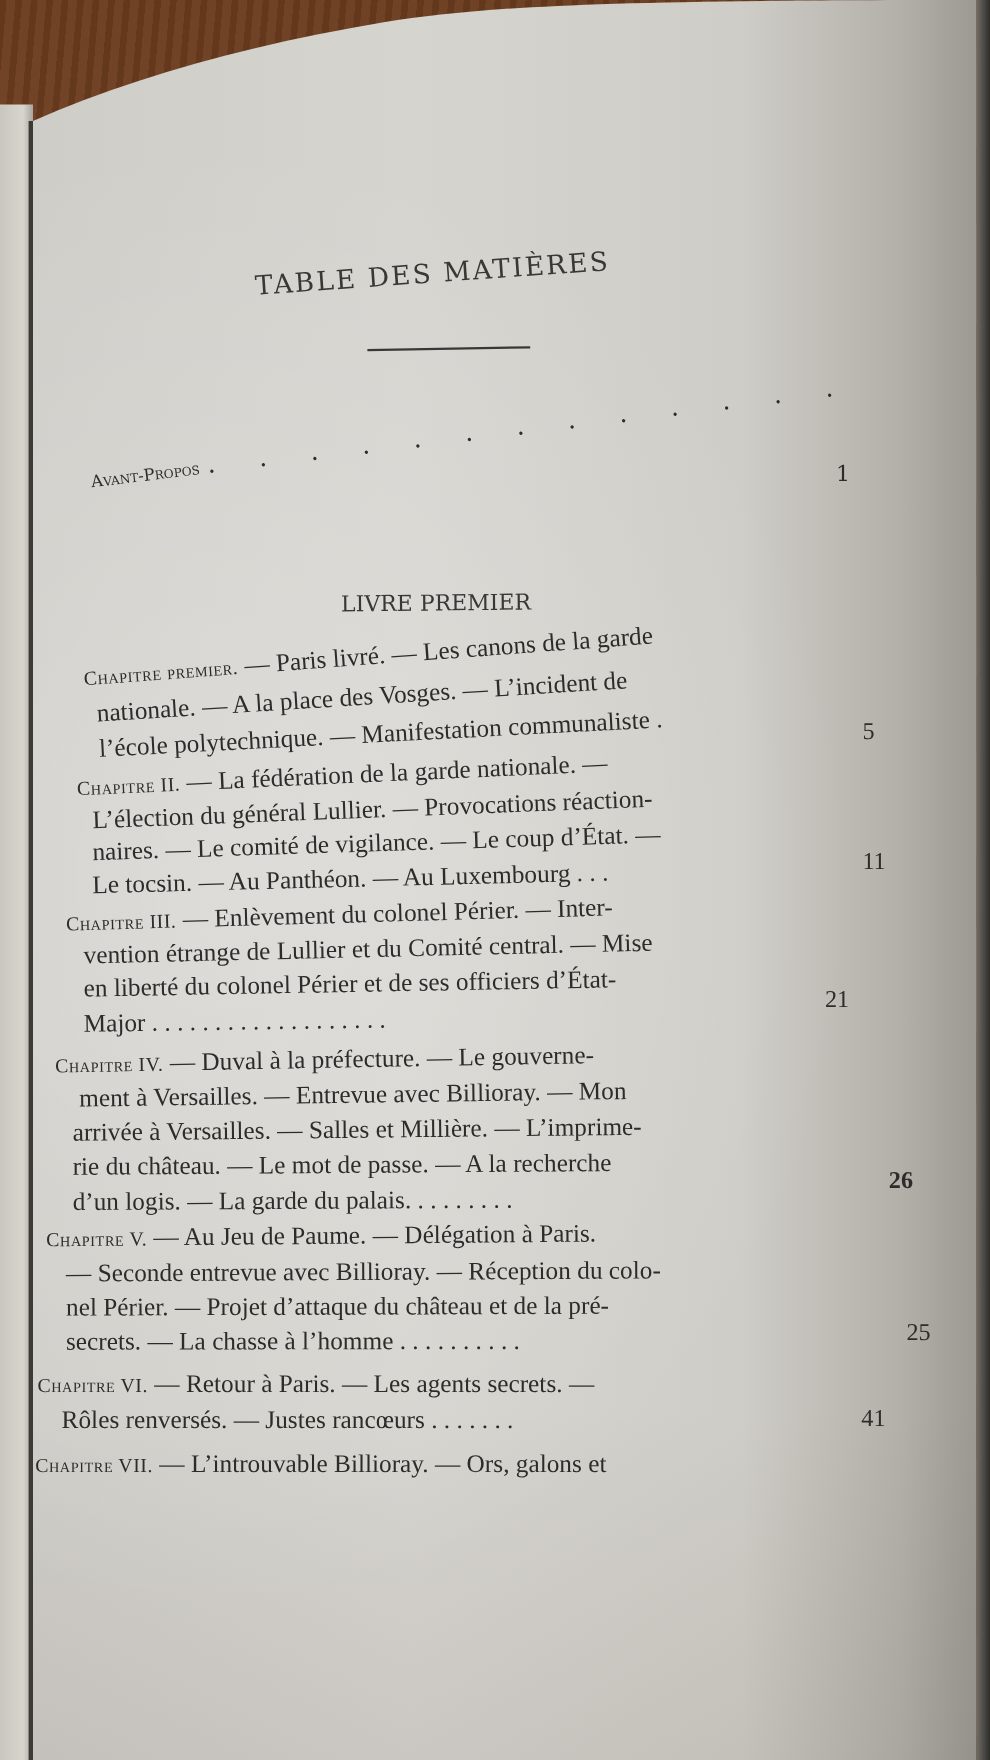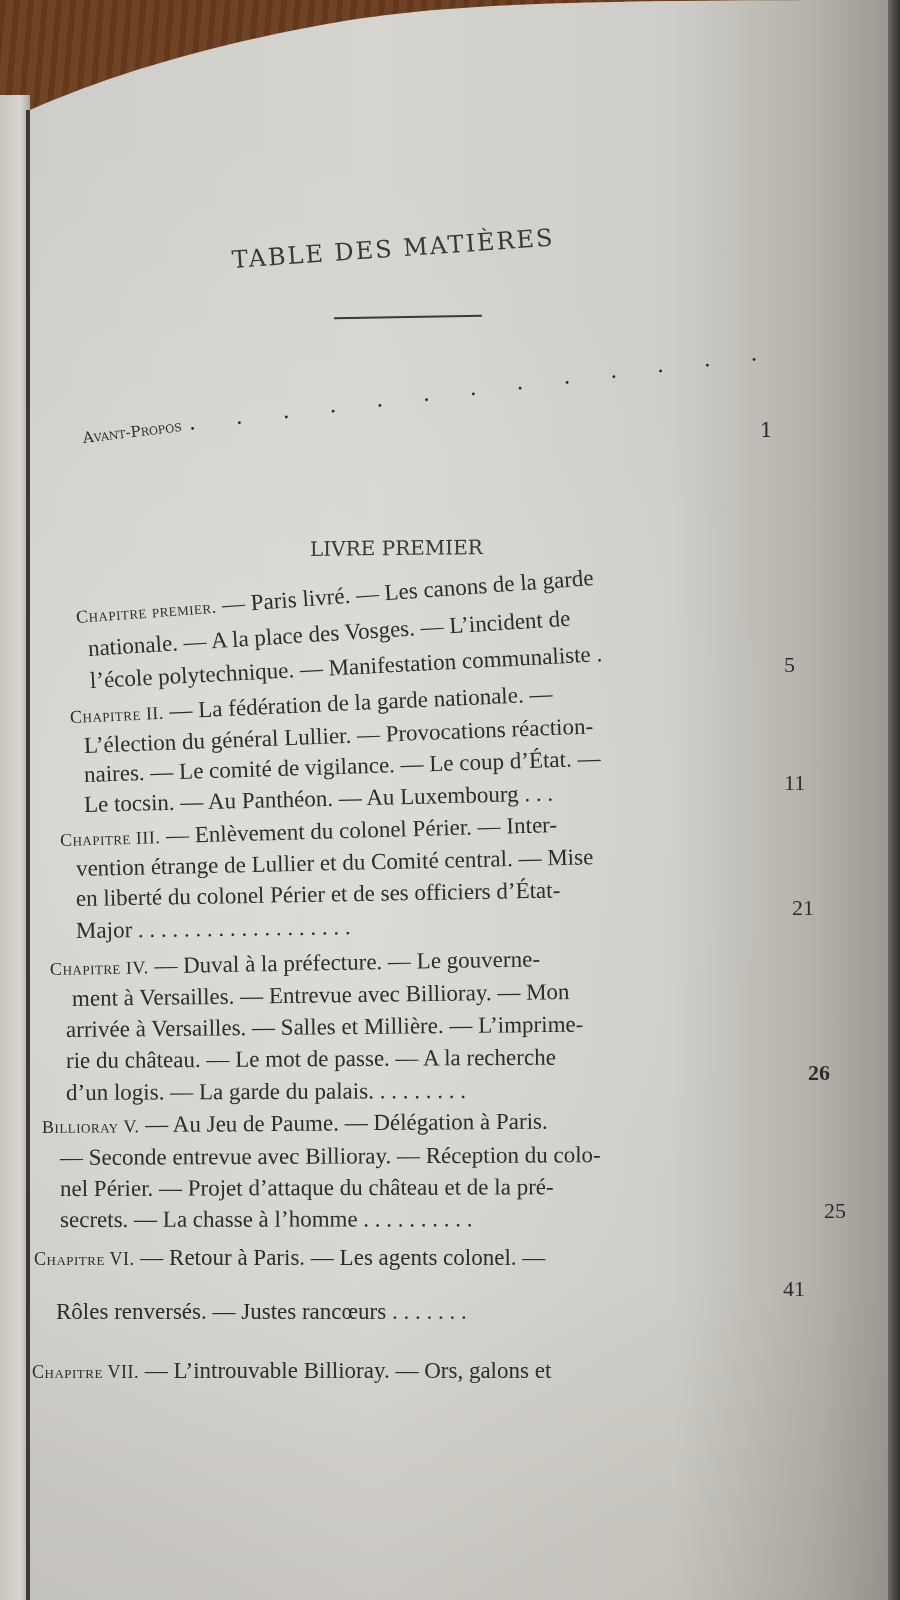--- a/index.html
+++ b/index.html
@@ -182,53 +182,53 @@
 </div>
 
 <div class="entry">
   <div class="line" style="left:60px; top:826px; transform:rotate(-1.6deg);">
     <span class="cap">Chapitre III.</span>
     <span>— Enlèvement du colonel Périer. — Inter-</span>
   </div>
   <div class="line" style="left:76px; top:856px; transform:rotate(-1.3deg);">vention étrange de Lullier et du Comité central. — Mise</div>
   <div class="line" style="left:76px; top:886px; transform:rotate(-1deg);">en liberté du colonel Périer et de ses officiers d’État-</div>
   <div class="line" style="left:76px; top:918px; transform:rotate(-0.8deg);">Major . . . . . . . . . . . . . . . . . . .</div>
-  <div class="pgnum" style="left:792px; top:895px;">21</div>
+  <div class="pgnum" style="left:750px; top:895px;">21</div>
 </div>
 
 <div class="entry">
   <div class="line" style="left:50px; top:955px; transform:rotate(-1deg);">
     <span class="cap">Chapitre IV.</span>
     <span>— Duval à la préfecture. — Le gouverne-</span>
   </div>
   <div class="line" style="left:72px; top:986px; transform:rotate(-0.8deg);">ment à Versailles. — Entrevue avec Billioray. — Mon</div>
   <div class="line" style="left:66px; top:1017px; transform:rotate(-0.6deg);">arrivée à Versailles. — Salles et Millière. — L’imprime-</div>
   <div class="line" style="left:66px; top:1048px; transform:rotate(-0.4deg);">rie du château. — Le mot de passe. — A la recherche</div>
   <div class="line" style="left:66px; top:1080px; transform:rotate(-0.3deg);">d’un logis. — La garde du palais. . . . . . . . .</div>
   <div class="pgnum" style="left:808px; top:1060px;font-weight:bold;">26</div>
 </div>
 
 <div class="entry">
   <div class="line" style="left:42px; top:1113px; transform:rotate(-0.5deg);">
-    <span class="cap">Billioray V.</span>
+    <span class="cap">Chapitre V.</span>
     <span>— Au Jeu de Paume. — Délégation à Paris.</span>
   </div>
   <div class="line" style="left:60px; top:1145px; transform:rotate(-0.3deg);">— Seconde entrevue avec Billioray. — Réception du colo-</div>
   <div class="line" style="left:60px; top:1176px; transform:rotate(-0.2deg);">nel Périer. — Projet d’attaque du château et de la pré-</div>
   <div class="line" style="left:60px; top:1207px; transform:rotate(-0.1deg);">secrets. — La chasse à l’homme . . . . . . . . . .</div>
   <div class="pgnum" style="left:824px; top:1198px;">25</div>
 </div>
 
 <div class="entry">
   <div class="line" style="left:34px; top:1245px; transform:rotate(0deg);">
     <span class="cap">Chapitre VI.</span>
-    <span>— Retour à Paris. — Les agents colonel. —</span>
-  </div>
-  <div class="line" style="left:56px; top:1278px; transform:rotate(0deg);margin-top:21px;">Rôles renversés. — Justes rancœurs . . . . . . .</div>
+    <span>— Retour à Paris. — Les agents secrets. —</span>
+  </div>
+  <div class="line" style="left:56px; top:1278px; transform:rotate(0deg);">Rôles renversés. — Justes rancœurs . . . . . . .</div>
   <div class="pgnum" style="left:783px; top:1276px;">41</div>
 </div>
 
 <div class="entry">
-  <div class="line" style="left:32px; top:1318px; transform:rotate(0deg);margin-top:40px;">
+  <div class="line" style="left:32px; top:1318px; transform:rotate(0deg);">
     <span class="cap">Chapitre VII.</span>
     <span>— L’introuvable Billioray. — Ors, galons et</span>
   </div>
 </div>
 
 </body></html>

